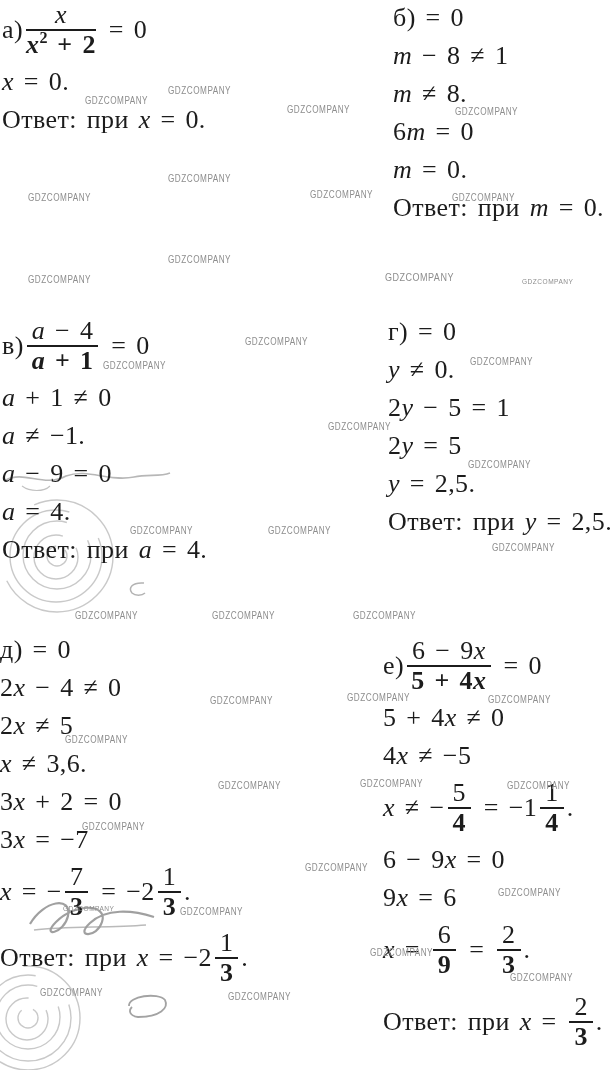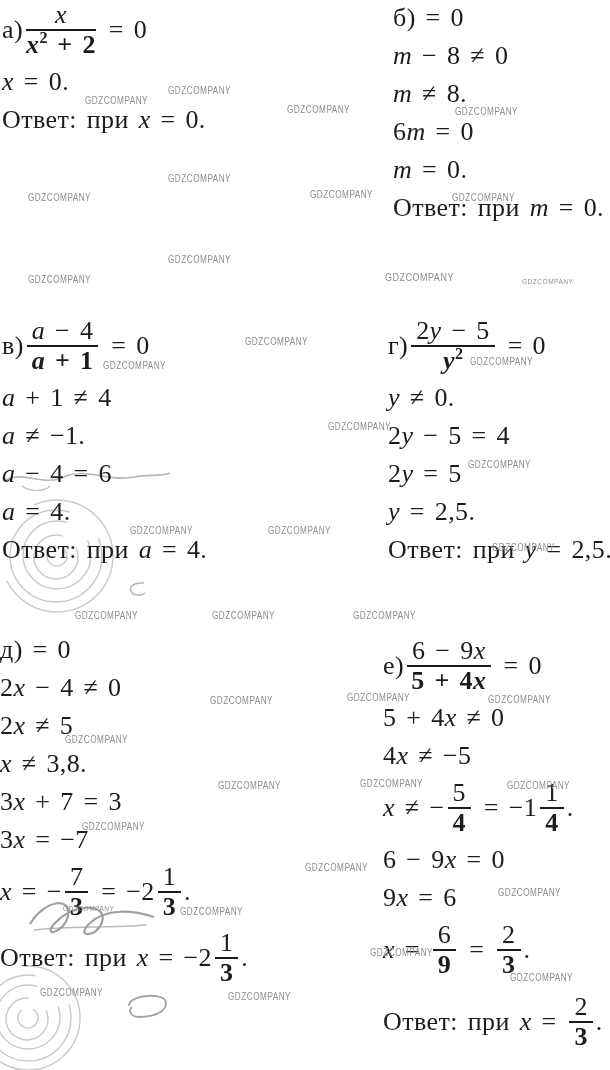--- a/index.html
+++ b/index.html
@@ -59,48 +59,48 @@
     <path d="M18,3 C6,2 2,8 6,13 C9,16 16,16 19,13" fill="none" stroke="#b3b3b3" stroke-width="1.5"></path>
   </svg>
 
 <div class="section" style="left: 2px; top: 2px;">
       <div class="line"><span>а)</span><span class="frac"><span class="num"><span class="var">x</span></span><span class="den"><span class="var">x</span><sup>2</sup><span> + 2</span></span></span><span> = 0</span></div>
       <div class="line"><span class="var">x</span><span> = 0.</span></div>
       <div class="line"><span>Ответ: при </span><span class="var">x</span><span> = 0.</span></div>
     </div>
     <div class="section" style="left: 393px; top: 4px;">
       <div class="line"><span>б)</span><span> = 0</span></div>
-      <div class="line" style="margin-top: 2px;"><span class="var">m</span><span> − 8 ≠ 0</span></div>
+      <div class="line" style="margin-top: 2px;"><span class="var">m</span><span> − 8 ≠ 1</span></div>
       <div class="line"><span class="var">m</span><span> ≠ 8.</span></div>
       <div class="line"><span>6</span><span class="var">m</span><span> = 0</span></div>
       <div class="line"><span class="var">m</span><span> = 0.</span></div>
       <div class="line" style="margin-top: 8px;"><span>Ответ: при </span><span class="var">m</span><span> = 0.</span></div>
     </div>
     <div class="section" style="left: 2px; top: 318px;">
       <div class="line"><span>в)</span><span class="frac"><span class="num"><span class="var">a</span><span> − 4</span></span><span class="den"><span class="var">a</span><span> + 1</span></span></span><span> = 0</span></div>
-      <div class="line" style="margin-top: 6px;"><span class="var">a</span><span> + 1 ≠ 4</span></div>
+      <div class="line" style="margin-top: 6px;"><span class="var">a</span><span> + 1 ≠ 0</span></div>
       <div class="line"><span class="var">a</span><span> ≠ −1.</span></div>
-      <div class="line"><span class="var">a</span><span> − 4 = 6</span></div>
+      <div class="line"><span class="var">a</span><span> − 9 = 0</span></div>
       <div class="line"><span class="var">a</span><span> = 4.</span></div>
       <div class="line" style="margin-top: 3px;"><span>Ответ: при </span><span class="var">a</span><span> = 4.</span></div>
     </div>
     <div class="section" style="left: 388px; top: 318px;">
-      <div class="line"><span>г)</span><span class="frac"><span class="num"><span>2</span><span class="var">y</span><span> − 5</span></span><span class="den"><span class="var">y</span><sup>2</sup></span></span><span> = 0</span></div>
+      <div class="line"><span>г)</span><span> = 0</span></div>
       <div class="line" style="margin-top: 6px;"><span class="var">y</span><span> ≠ 0.</span></div>
-      <div class="line"><span>2</span><span class="var">y</span><span> − 5 = 4</span></div>
+      <div class="line"><span>2</span><span class="var">y</span><span> − 5 = 1</span></div>
       <div class="line" style="margin-top: 8px;"><span>2</span><span class="var">y</span><span> = 5</span></div>
       <div class="line"><span class="var">y</span><span> = 2,5.</span></div>
       <div class="line" style="margin-top: 5px;"><span>Ответ: при </span><span class="var">y</span><span> = 2,5.</span></div>
     </div>
     <div class="section" style="left: 0px; top: 636px;">
       <div class="line"><span>д)</span><span> = 0</span></div>
       <div class="line" style="margin-top: 4px;"><span>2</span><span class="var">x</span><span> − 4 ≠ 0</span></div>
       <div class="line" style="margin-top: 8px;"><span>2</span><span class="var">x</span><span> ≠ 5</span></div>
-      <div class="line" style="margin-top: 4px;"><span class="var">x</span><span> ≠ 3,8.</span></div>
-      <div class="line"><span>3</span><span class="var">x</span><span> + 7 = 3</span></div>
+      <div class="line" style="margin-top: 4px;"><span class="var">x</span><span> ≠ 3,6.</span></div>
+      <div class="line"><span>3</span><span class="var">x</span><span> + 2 = 0</span></div>
       <div class="line" style="margin-top: 2px;"><span>3</span><span class="var">x</span><span> = −7</span></div>
       <div class="line"><span class="var">x</span><span> = −</span><span class="frac"><span class="num"><span>7</span></span><span class="den"><span>3</span></span></span><span> = −2</span><span class="frac"><span class="num"><span>1</span></span><span class="den"><span>3</span></span></span><span>.</span></div>
       <div class="line" style="margin-top: 8px;"><span>Ответ: при </span><span class="var">x</span><span> = −2</span><span class="frac"><span class="num"><span>1</span></span><span class="den"><span>3</span></span></span><span>.</span></div>
     </div>
     <div class="section" style="left: 383px; top: 638px;">
       <div class="line"><span>е)</span><span class="frac"><span class="num"><span>6 − 9</span><span class="var">x</span></span><span class="den"><span>5 + 4</span><span class="var">x</span></span></span><span> = 0</span></div>
       <div class="line" style="margin-top: 4px;"><span>5 + 4</span><span class="var">x</span><span> ≠ 0</span></div>
       <div class="line" style="margin-top: 8px;"><span>4</span><span class="var">x</span><span> ≠ −5</span></div>
       <div class="line" style="margin-top: 2px;"><span class="var">x</span><span> ≠ −</span><span class="frac"><span class="num"><span>5</span></span><span class="den"><span>4</span></span></span><span> = −1</span><span class="frac"><span class="num"><span>1</span></span><span class="den"><span>4</span></span></span><span>.</span></div>
       <div class="line" style="margin-top: 2px;"><span>6 − 9</span><span class="var">x</span><span> = 0</span></div>

